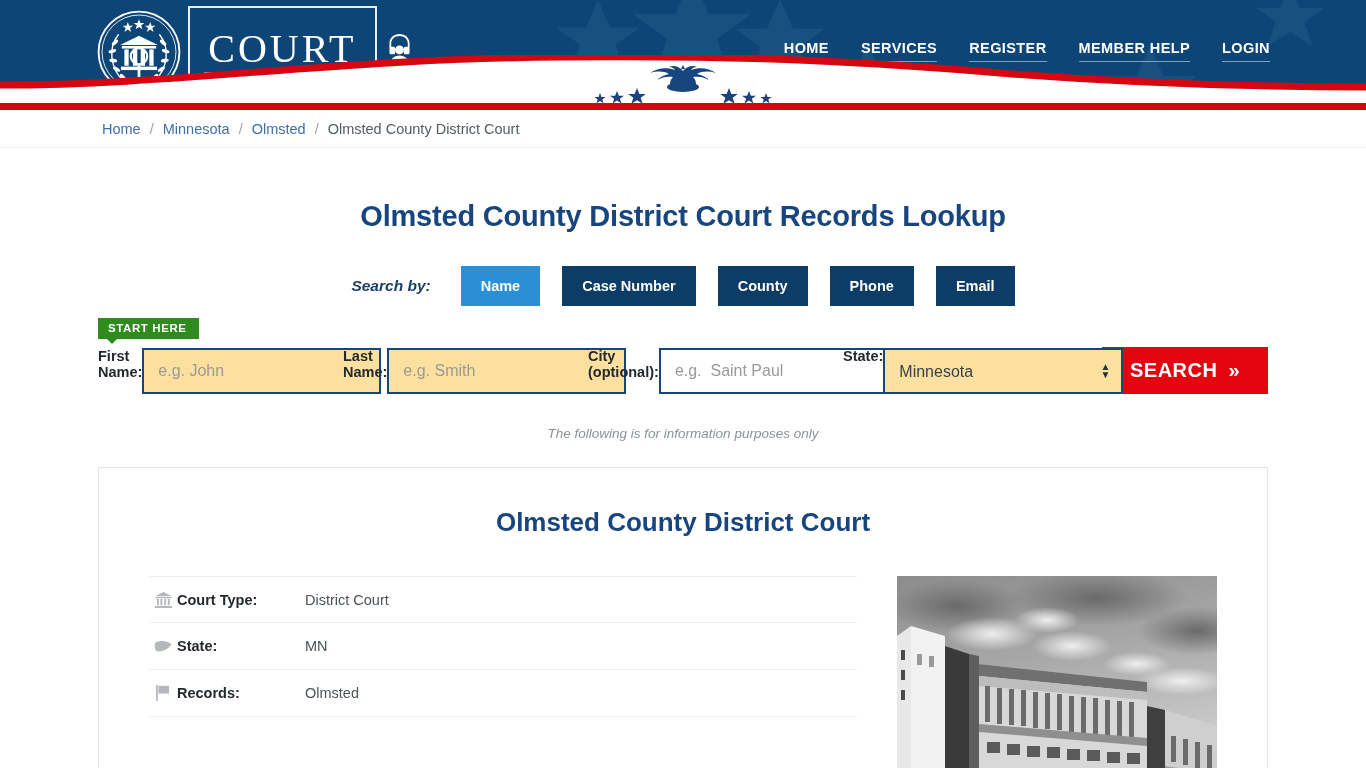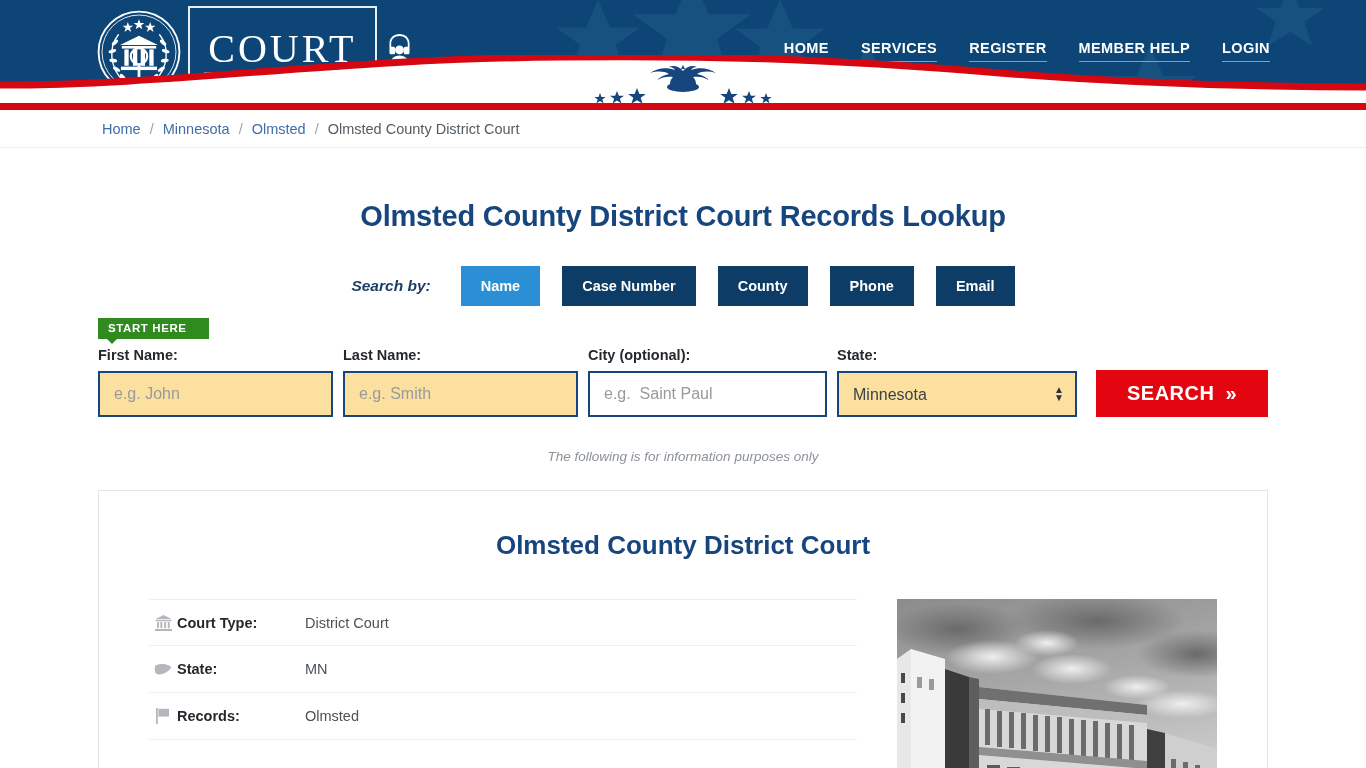--- a/index.html
+++ b/index.html
@@ -201,39 +201,39 @@
     padding-top: 10px;
   }
   .start-here {
     position: absolute;
     left: 0; top: 12px;
     background: #2f8b1e;
     color: #ffffff;
     font-size: 11.5px;
     font-weight: bold;
     letter-spacing: .6px;
-    padding: 4px 22px 4px 10px;
+    padding: 4px 12px 4px 10px;
     line-height: 13px;
   }
   .start-here::after {
     content: "";
     position: absolute;
     left: 9px; bottom: -5px;
     border-left: 5px solid transparent;
     border-right: 5px solid transparent;
     border-top: 5px solid #2f8b1e;
   }
 
   .fields {
     display: flex;
     align-items: flex-end;
     gap: 10px;
     padding-top: 31px;
   }
-  .field { display: flex; flex-direction: column; }
+  .field { display: flex; flex-direction: row; }
   .field-label {
     font-size: 14.5px;
     font-weight: bold;
     color: #24292e;
     margin-bottom: 8px;
   }
   .field input, .field select {
     height: 46px;
     border: 2px solid #17457e;
     font-size: 16px;

